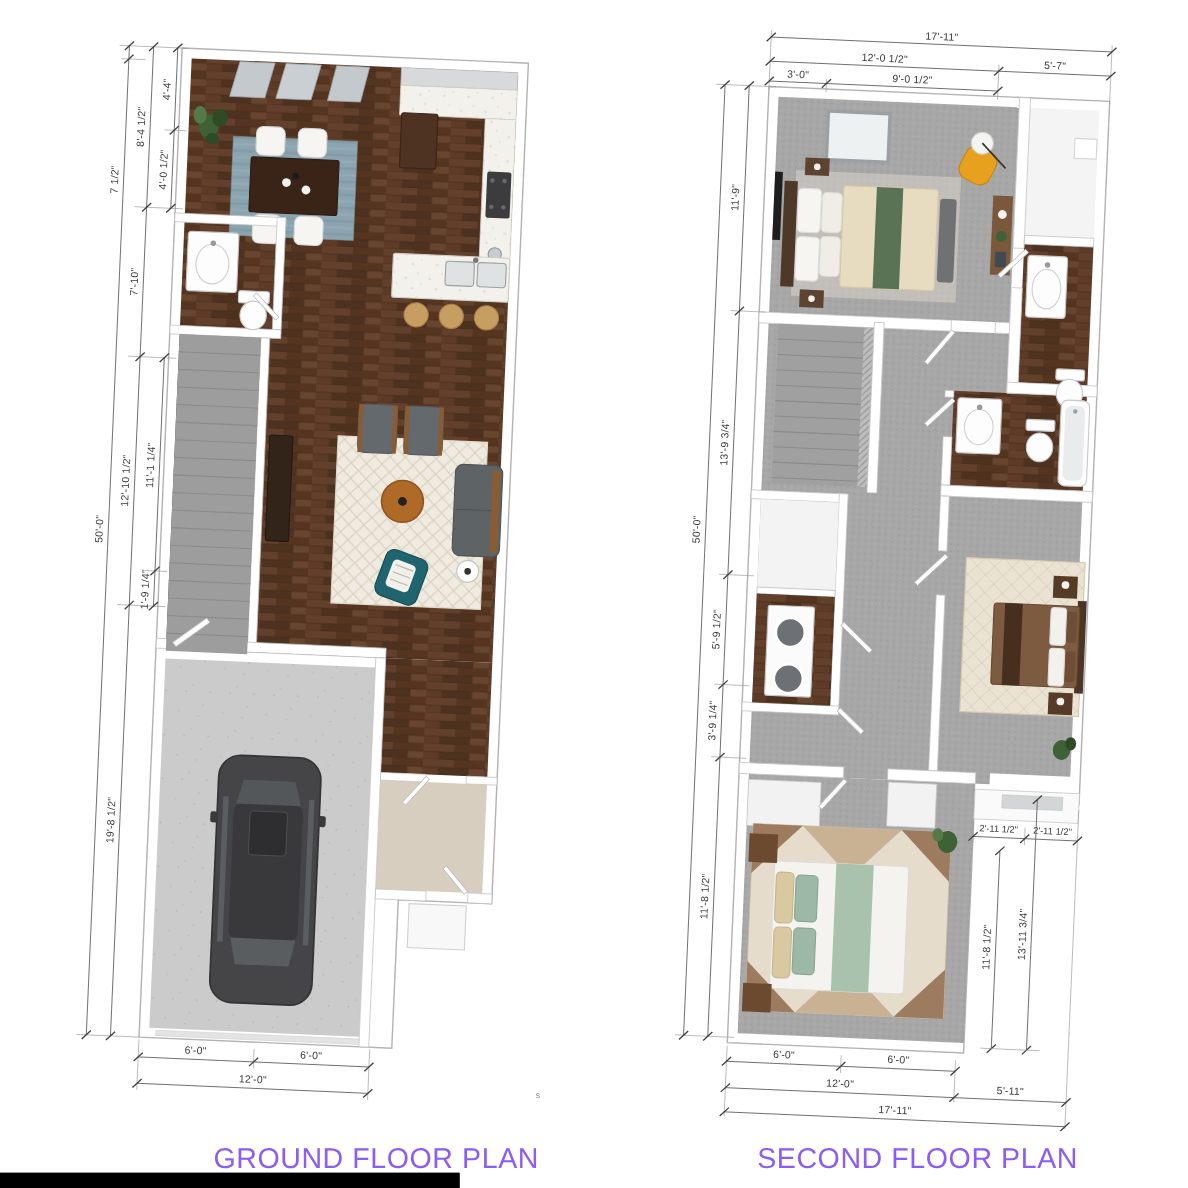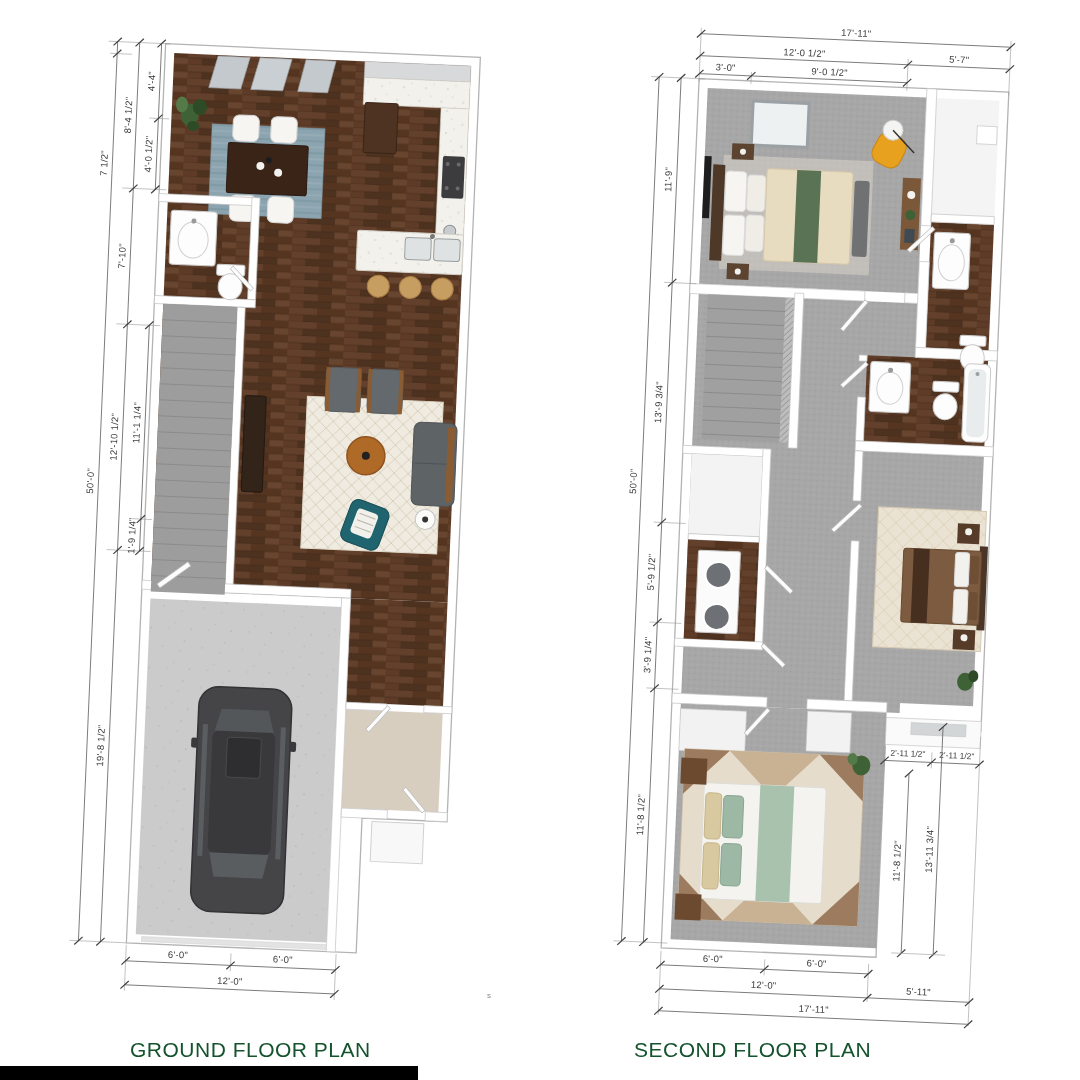--- a/index.html
+++ b/index.html
@@ -9,24 +9,24 @@
   #ground-svg{left:0;}
   #second-svg{left:520px;}
   .dim{font:9.5px "Liberation Sans",sans-serif;fill:#3a3a3a;letter-spacing:.2px;}
   .dim-s{font:8.5px "Liberation Sans",sans-serif;fill:#3a3a3a;}
   .chain{stroke:#5f5f5f;stroke-width:.8;}
   .tick{stroke:#3f3f3f;stroke-width:1.2;}
   .wit{stroke:#9a9a9a;stroke-width:.6;}
   .wall{fill:#ffffff;stroke:#c2c2c2;stroke-width:.7;}
   .leaf{fill:#fcfcfc;stroke:#b9b9b9;stroke-width:.8;}
   .fix{fill:#fdfdfd;stroke:#c9c9c9;stroke-width:1;}
-  .title{position:absolute;top:1038px;font-size:21px;letter-spacing:.5px;color:#14532d;
-         text-align:left;white-space:nowrap;}
+  .title{position:absolute;top:1038px;font-size:26px;letter-spacing:.5px;color:#8b5cf6;
+         text-align:right;white-space:nowrap;}
   #ground-title{left:130px;width:360px;}
-  #second-title{left:634px;width:330px;}
+  #second-title{left:650px;width:330px;}
   #black-bar{position:absolute;left:0;top:1066px;width:418px;height:14px;background:#000;}
 </style>
 </head>
 <body>
 
 <div id="canvas">
 
 <svg id="ground-svg" width="540" height="1080" viewBox="0 0 540 1080">
   <defs>
     <pattern id="wood" width="56" height="14" patternUnits="userSpaceOnUse">

